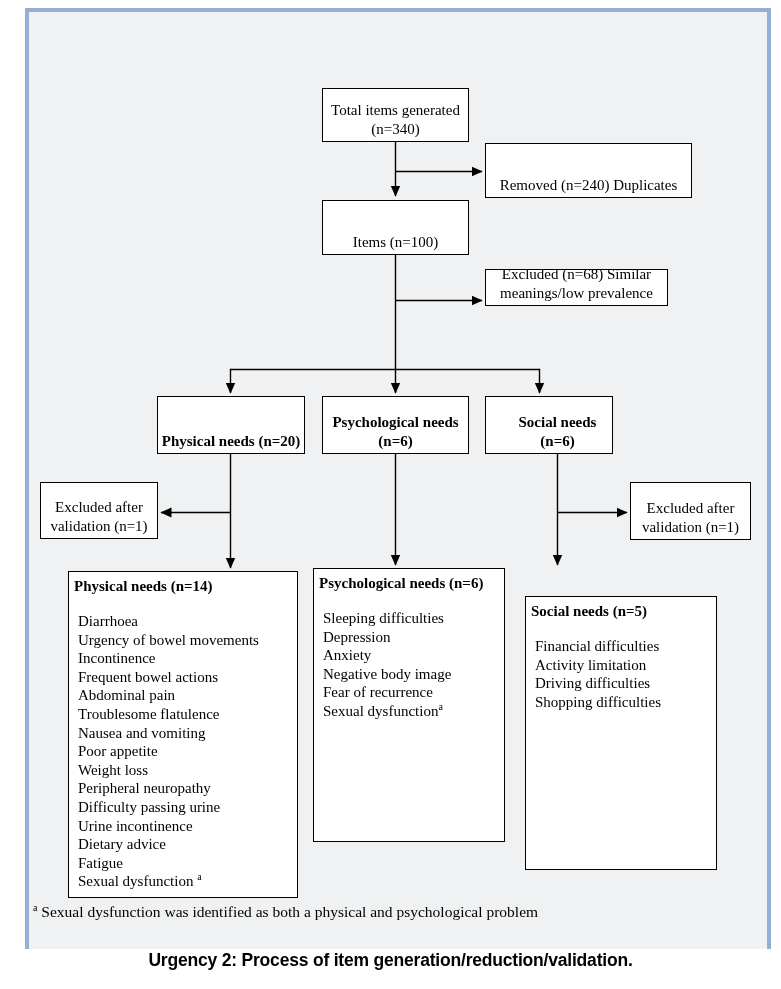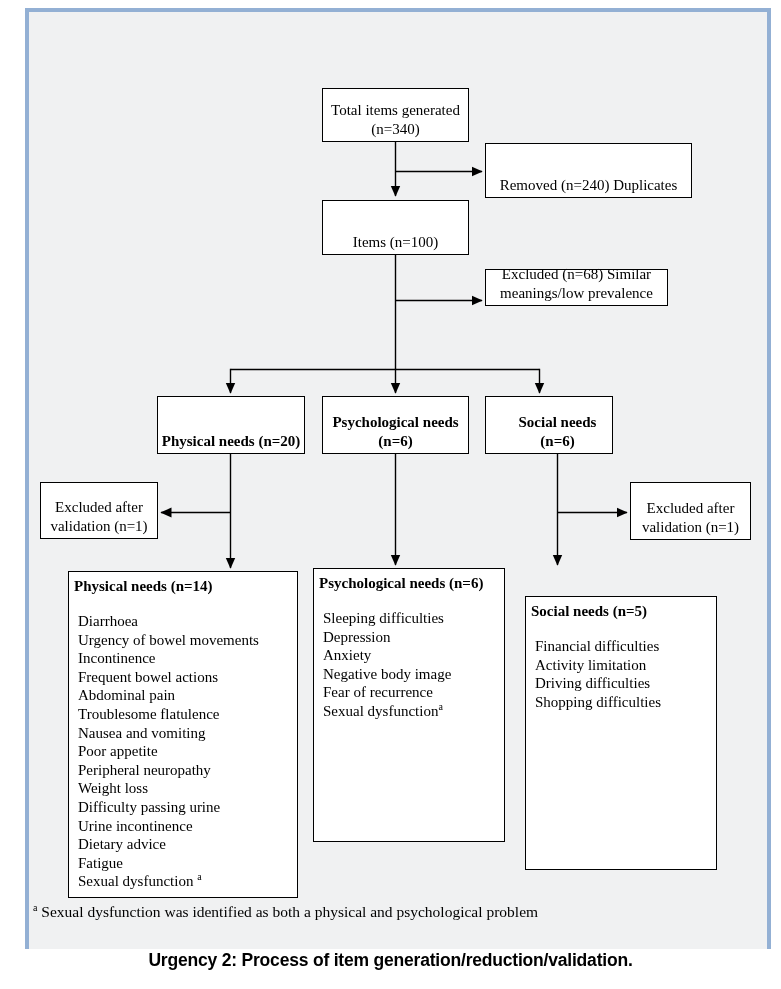--- a/index.html
+++ b/index.html
@@ -87,22 +87,22 @@
     <div class="box-title">Physical needs (n=14)</div>
     <div>
         <div class="list-item">Diarrhoea</div>
         <div class="list-item">Urgency of bowel movements</div>
         <div class="list-item">Incontinence</div>
         <div class="list-item">Frequent bowel actions</div>
         <div class="list-item">Abdominal pain</div>
         <div class="list-item">Troublesome flatulence</div>
         <div class="list-item">Nausea and vomiting</div>
         <div class="list-item">Poor appetite</div>
+        <div class="list-item">Weight loss</div>
         <div class="list-item">Peripheral neuropathy</div>
-        <div class="list-item">Weight loss</div>
         <div class="list-item">Difficulty passing urine</div>
         <div class="list-item">Urine incontinence</div>
         <div class="list-item">Dietary advice</div>
         <div class="list-item">Fatigue</div>
         <div class="list-item">Sexual dysfunction <sup>a</sup></div>
       </div>
   </div>
 
   <div class="fbox list-box" style="left:313px; top:568px; width:192px; height:274px;">
     <div class="box-title">Psychological needs (n=6)</div>

